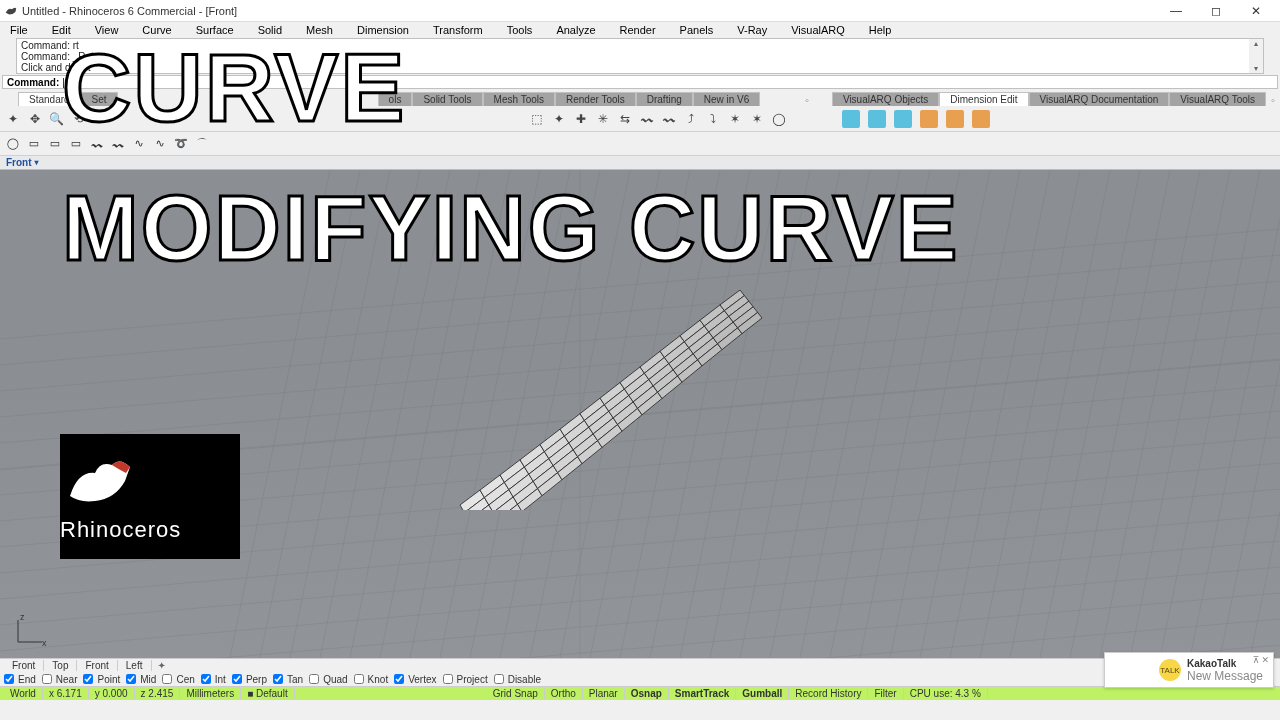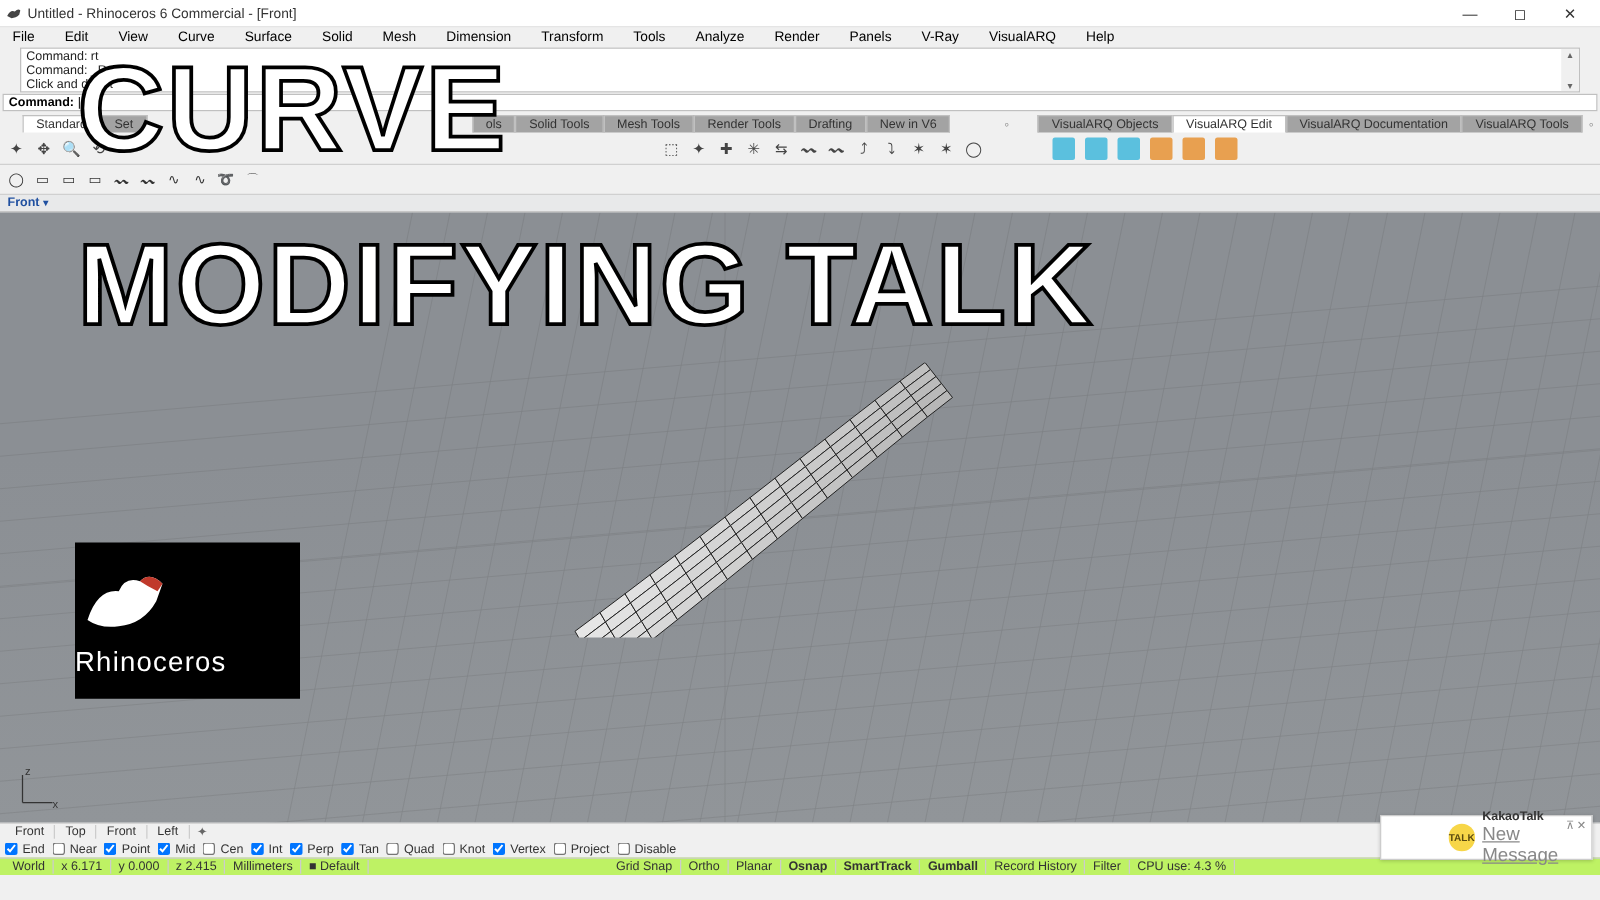--- a/index.html
+++ b/index.html
@@ -53,23 +53,23 @@
 
 .overlay-text { position: absolute; font-family: Arial, sans-serif; font-weight: 900; color: #fff; -webkit-text-stroke: 3px #000; letter-spacing: 2px; line-height: 0.95; }
 .ov1 { left: 62px; top: 42px; font-size: 96px; }
 .ov2 { left: 62px; top: 185px; font-size: 92px; }
 
 .rhino-logo { position: absolute; left: 60px; top: 434px; width: 180px; height: 125px; background: #000; display: flex; flex-direction: column; justify-content: center; }
 .rhino-logo .mark { width: 80px; height: 60px; position: relative; }
 .rhino-logo .name { color: #fff; font-size: 22px; margin-top: 6px; letter-spacing: 1px; }
 
 .notif { position: absolute; right: 6px; bottom: 32px; width: 170px; height: 36px; background: #fff; border: 1px solid #ccc; box-shadow: 0 1px 3px rgba(0,0,0,0.2); display: flex; align-items: center; padding: 4px 6px; font-size: 10px; gap: 6px; }
-.notif .badge { width: 22px; height: 22px; border-radius: 11px; background: #f7d648; display: flex; align-items: center; justify-content: center; font-size: 8px; font-weight: bold; color: #5a4a10; margin-left: 48px; }
+.notif .badge { width: 22px; height: 22px; border-radius: 11px; background: #f7d648; display: flex; align-items: center; justify-content: center; font-size: 8px; font-weight: normal; color: #5a4a10; margin-left: 48px; }
 .notif .txt .t1 { font-weight: bold; color: #333; font-size: 10px; }
-.notif .txt .t2 { color: #888; font-size: 15px; text-decoration: underline; }
+.notif .txt .t2 { color: #888; font-size: 12px; }
 .notif .ctl { position: absolute; right: 4px; top: 2px; font-size: 9px; color: #888; display: flex; gap: 2px; }
 
 .view-tabs { height: 14px; background: #f0f0f0; border-top: 1px solid #ccc; display: flex; align-items: center; font-size: 10px; padding: 0 4px; gap: 0; }
 .view-tabs .vt { padding: 0 8px; color: #333; border-right: 1px solid #ccc; }
 .view-tabs .plus { padding: 0 6px; color: #666; }
 
 .osnap { height: 14px; background: #f0f0f0; display: flex; align-items: center; font-size: 10px; padding: 0 4px; gap: 6px; color: #333; }
 .osnap label { display: flex; align-items: center; gap: 4px; }
 .osnap input { width: 10px; height: 10px; }
 
@@ -131,21 +131,21 @@
   <div class="tab"><span>ols</span></div>
   <div class="tab"><span>Solid Tools</span></div>
   <div class="tab"><span>Mesh Tools</span></div>
   <div class="tab"><span>Render Tools</span></div>
   <div class="tab"><span>Drafting</span></div>
   <div class="tab"><span>New in V6</span></div>
   <div class="spacer"></div>
   <div class="qmark">◦</div>
   <div style="width:18px"></div>
   <div class="tab"><span>VisualARQ Objects</span></div>
-  <div class="tab active"><span>VisualARQ Edit</span></div>
+  <div class="tab active"><span>Dimension Edit</span></div>
   <div class="tab"><span>VisualARQ Documentation</span></div>
   <div class="tab"><span>VisualARQ Tools</span></div>
   <div class="qmark">◦</div>
 </div>
 
 <div class="toolrow">
   <div class="tb">✦</div>
   <div class="tb">✥</div>
   <div class="tb">🔍</div>
   <div class="tb">⟲</div>
@@ -366,21 +366,21 @@
 
   <svg class="world-axes" viewBox="0 0 40 40">
     <line x1="8" y1="32" x2="8" y2="10"></line>
       <text x="10" y="10">z</text>
     <line x1="8" y1="32" x2="32" y2="32"></line>
       <text x="32" y="36">x</text>
   </svg>
 </div>
 
 <div class="overlay-text ov1">CURVE</div>
-<div class="overlay-text ov2">MODIFYING TALK</div>
+<div class="overlay-text ov2">MODIFYING CURVE</div>
 
 <div class="rhino-logo">
   <svg class="mark" viewBox="0 0 80 60">
     <path d="M10 45 Q18 20 35 22 Q40 10 52 14 Q60 6 70 16 L65 30 Q55 48 35 50 Q20 52 10 45 Z" fill="#fff"></path>
     <path d="M52 14 Q60 6 70 16 L66 22 Q58 18 52 14 Z" fill="#c0392b"></path>
   </svg>
   <div class="name">Rhinoceros</div>
 </div>
 
 <div class="notif">

